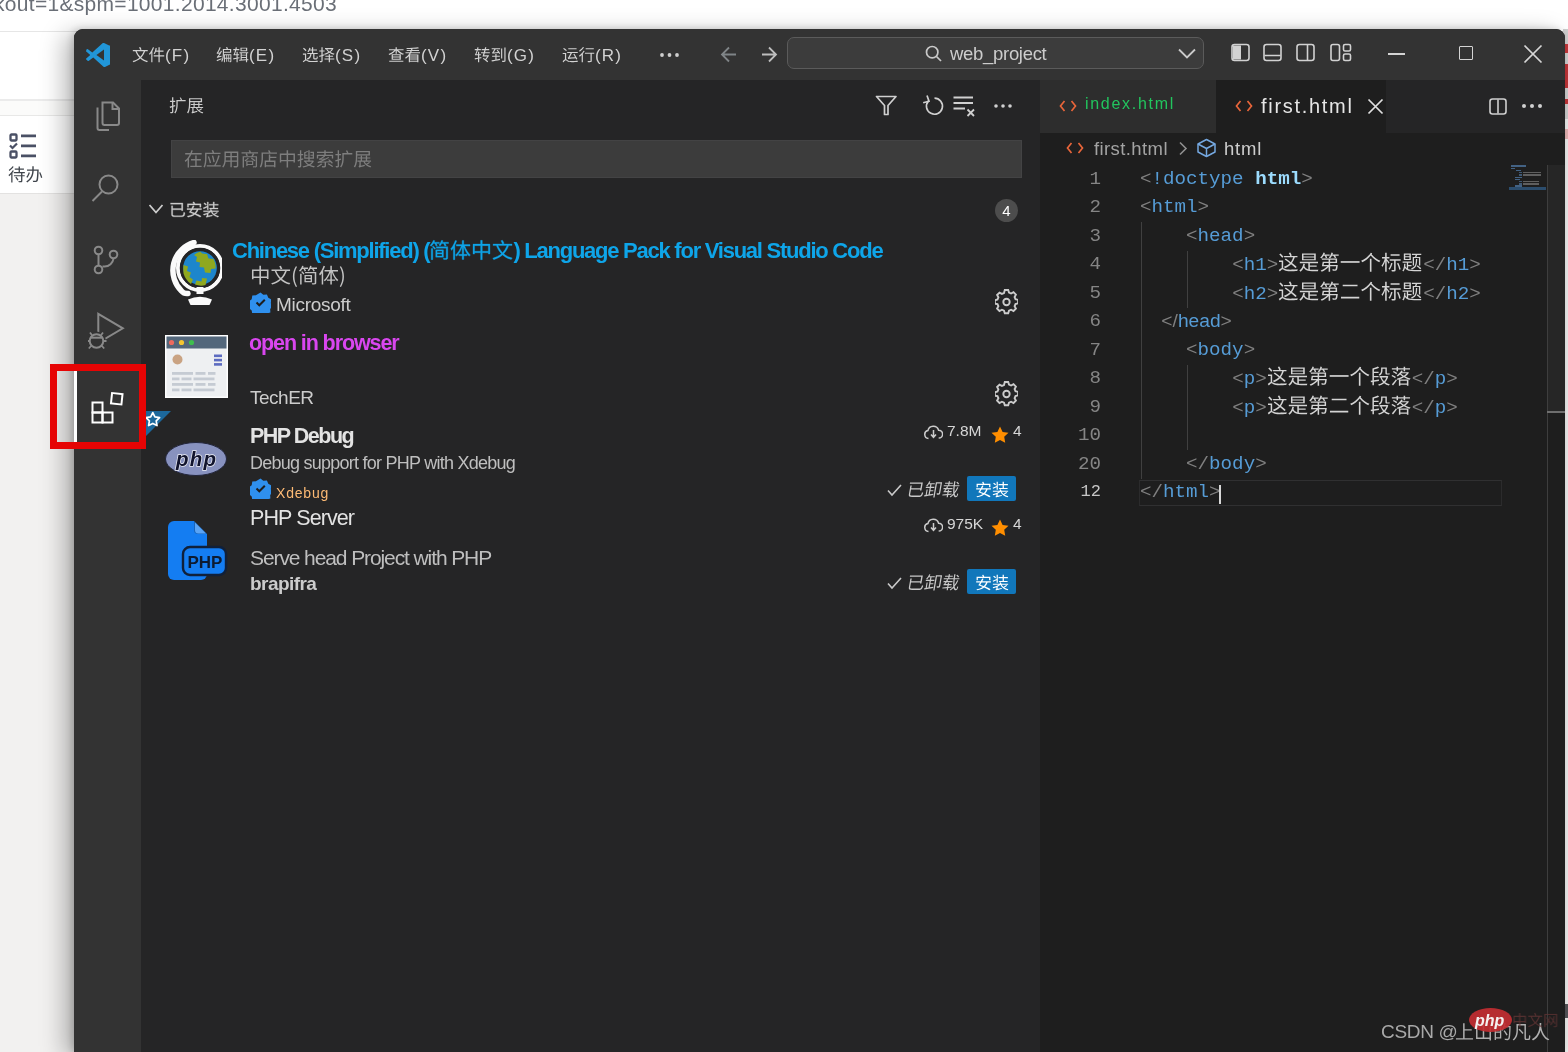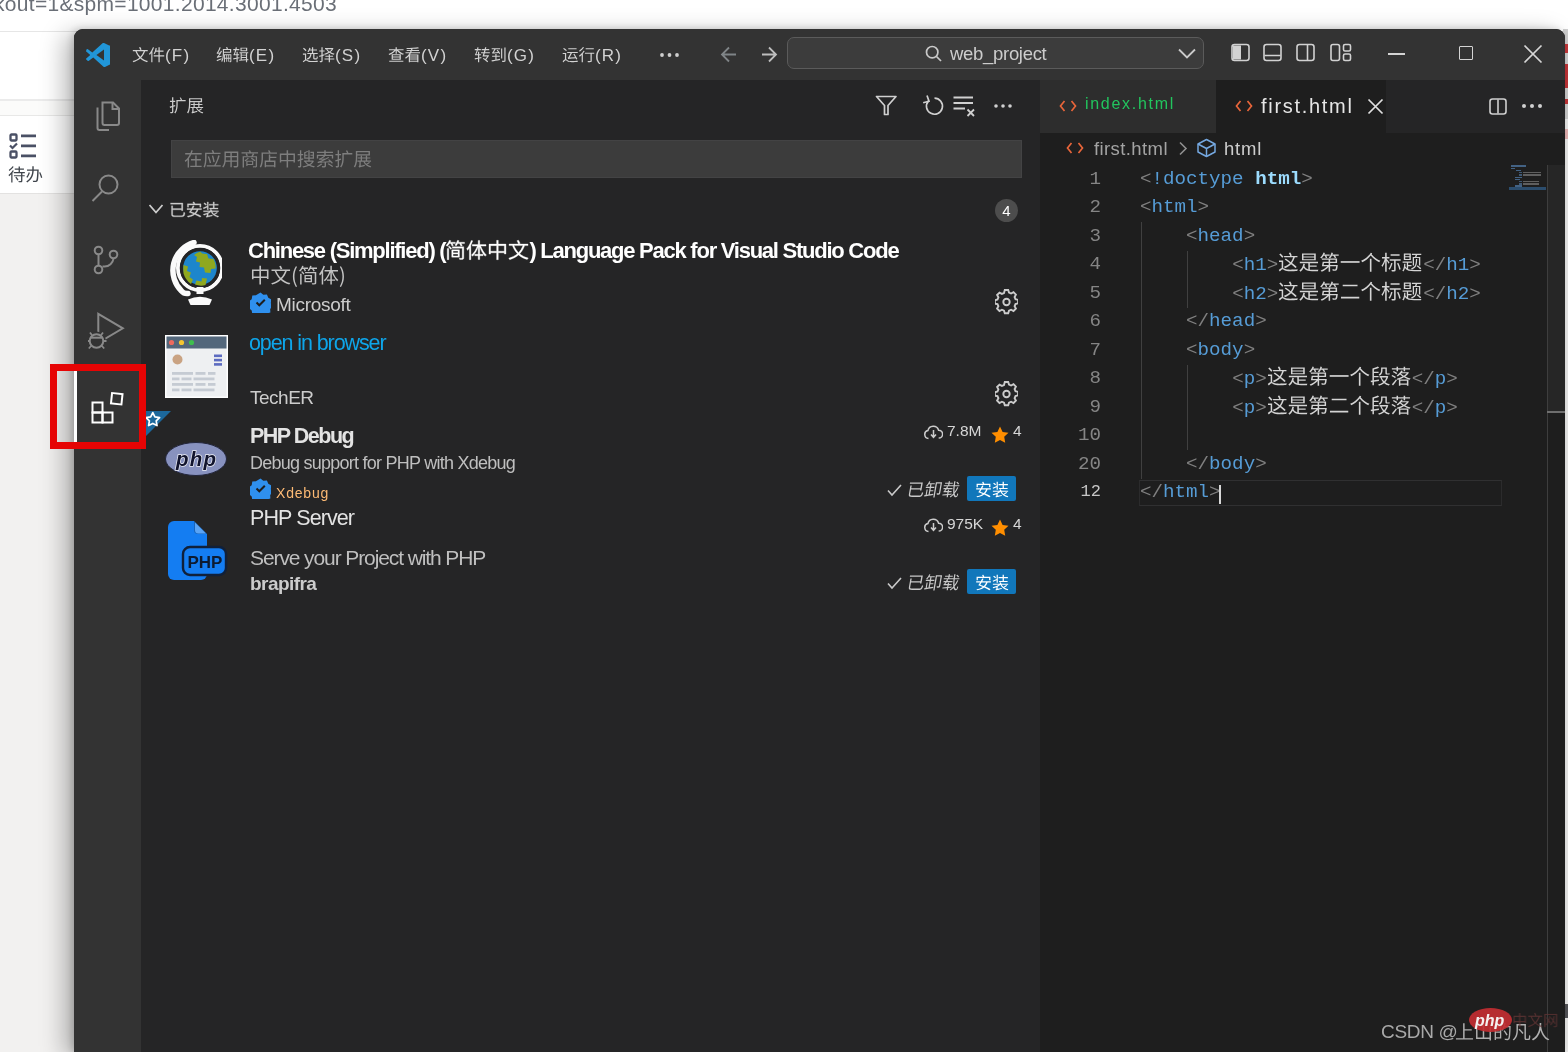--- a/index.html
+++ b/index.html
@@ -268,21 +268,21 @@
 <ellipse cx="31" cy="17" rx="30.5" ry="16.5" fill="#8892bf" stroke="#23263c" stroke-width="1"></ellipse>
 <text x="11" y="23.5" font-family="Liberation Sans, sans-serif" font-size="20.5" font-style="italic" font-weight="bold" fill="#11142e" stroke="#eceef5" stroke-width="1.4" paint-order="stroke" textLength="40">php</text>
       </svg>
       <svg class="abs" style="left:94px;top:492px" width="60" height="60" viewBox="0 0 60 60">
 <path d="M0 6 a6 6 0 0 1 6-6 H26 l13 13 V53 a6 6 0 0 1-6 6 H6 a6 6 0 0 1-6-6 z" fill="#147df2"></path>
 <path d="M26 0 l13 13 H30 a4 4 0 0 1-4-4 z" fill="#1e1e1e" opacity="0.25"></path>
 <path d="M27 1.5 38 12.5 H30.5 a3.5 3.5 0 0 1-3.5-3.5 z" fill="#5aa4f5"></path>
 <rect x="15" y="26" width="43" height="28" rx="7" fill="#147df2" stroke="#10203a" stroke-width="2.4"></rect>
 <text x="19.5" y="47" font-family="Liberation Sans, sans-serif" font-size="17" font-weight="bold" fill="#0d1b31">PHP</text>
       </svg>
-      <div class="lbl" style="left:174px;top:208px;font-size:22px;font-weight:bold;color:#ffffff;letter-spacing:-1.25px">Chinese (Simplified) (<svg width="84" height="27" style="vertical-align:-6px;overflow:visible">
+      <div class="lbl" style="left:158px;top:208px;font-size:22px;font-weight:bold;color:#0ea5e9;letter-spacing:-1.25px">Chinese (Simplified) (<svg width="84" height="27" style="vertical-align:-6px;overflow:visible">
           <g transform="translate(0,21) scale(0.02100)" fill="currentColor" stroke="currentColor" stroke-width="16">
             <use href="#g7b80" x="0"></use>
             <use href="#g4f53" x="1000"></use>
             <use href="#g4e2d" x="2000"></use>
             <use href="#g6587" x="3000"></use>
           </g>
         </svg>) Language Pack for Visual Studio Code</div>
       <svg style="position:absolute;left:176px;top:233px;overflow:visible" width="98" height="28">
         <g transform="translate(0,21) scale(0.02050)" fill="#c2c2c2">
           <use href="#g4e2d" x="0"></use>
@@ -295,21 +295,21 @@
       </svg>
       <svg class="abs" style="left:176px;top:263px" width="21" height="21" viewBox="0 0 21 21">
 <path d="M10.5 0.5 l2.8 2.3 3.6-.4 1.4 3.4 3.2 1.7-.7 3.6 1.9 3.1-2.5 2.7.2 3.6-3.5 1-1.9 3.1-3.5-.9-3.3 1.5-2.3-2.8-3.6-.4-.6-3.6-2.9-2.2 1.2-3.4-1.2-3.4 2.9-2.2.6-3.6 3.6-.4z" fill="#2f90ee"></path>
 <path d="M6.5 10.5 9.3 13.3 14.8 7.8" stroke="#1e1e1e" stroke-width="2" fill="none"></path>
       </svg>
       <div class="lbl" style="left:202px;top:265px;font-size:19px;color:#cccccc;letter-spacing:-0.3px">Microsoft</div>
       <svg class="abs" style="left:921px;top:260px" width="23" height="26" viewBox="0 0 22 26">
         <path d="M9.3 1 h3.4 l.8 2.6 2.1.9 2.4-1.3 2.4 2.4 -1.3 2.4.9 2.1 2.6.8 v3.4 l-2.6.8-.9 2.1 1.3 2.4-2.4 2.4-2.4-1.3-2.1.9-.8 2.6 H9.3 l-.8-2.6-2.1-.9-2.4 1.3-2.4-2.4 1.3-2.4-.9-2.1L-.6 14.7 V11.3 l2.6-.8.9-2.1L1.6 6 4 3.6l2.4 1.3 2.1-.9z" fill="none" stroke="#cccccc" stroke-width="1.9"></path>
 <circle cx="11" cy="13" r="3.2" fill="none" stroke="#cccccc" stroke-width="1.9"></circle>
       </svg>
-      <div class="lbl" style="left:175px;top:302px;font-size:21.5px;font-weight:normal;color:#0ea5e9;letter-spacing:-1.1px">open in browser</div>
+      <div class="lbl" style="left:175px;top:302px;font-size:21.5px;font-weight:bold;color:#d946ef;letter-spacing:-1.1px">open in browser</div>
       <div class="lbl" style="left:176px;top:358px;font-size:19px;color:#cccccc;letter-spacing:-0.5px">TechER</div>
       <svg class="abs" style="left:921px;top:352px" width="23" height="26" viewBox="0 0 22 26">
         <path d="M9.3 1 h3.4 l.8 2.6 2.1.9 2.4-1.3 2.4 2.4 -1.3 2.4.9 2.1 2.6.8 v3.4 l-2.6.8-.9 2.1 1.3 2.4-2.4 2.4-2.4-1.3-2.1.9-.8 2.6 H9.3 l-.8-2.6-2.1-.9-2.4 1.3-2.4-2.4 1.3-2.4-.9-2.1L-.6 14.7 V11.3 l2.6-.8.9-2.1L1.6 6 4 3.6l2.4 1.3 2.1-.9z" fill="none" stroke="#cccccc" stroke-width="1.9"></path>
 <circle cx="11" cy="13" r="3.2" fill="none" stroke="#cccccc" stroke-width="1.9"></circle>
       </svg>
       <div class="lbl" style="left:176px;top:395px;font-size:21.5px;font-weight:bold;color:#e3e3e3;letter-spacing:-1.5px">PHP Debug</div>
       <svg class="abs" style="left:850px;top:396px" width="19" height="15" viewBox="0 0 19 15">
 <path d="M4.5 13.5 a4 4 0 0 1-.6-7.9 a5.5 5.5 0 0 1 10.7-.4 a3.8 3.8 0 0 1 .1 7.9" fill="none" stroke="#cccccc" stroke-width="1.5"></path>
 <path d="M9.5 5 v7 M7 9.5 l2.5 2.8 2.5-2.8" fill="none" stroke="#cccccc" stroke-width="1.5"></path>
       </svg>
@@ -344,21 +344,21 @@
       <div class="lbl" style="left:176px;top:477px;font-size:21.5px;font-weight:normal;color:#e3e3e3;letter-spacing:-0.9px">PHP Server</div>
       <svg class="abs" style="left:850px;top:489px" width="19" height="15" viewBox="0 0 19 15">
 <path d="M4.5 13.5 a4 4 0 0 1-.6-7.9 a5.5 5.5 0 0 1 10.7-.4 a3.8 3.8 0 0 1 .1 7.9" fill="none" stroke="#cccccc" stroke-width="1.5"></path>
 <path d="M9.5 5 v7 M7 9.5 l2.5 2.8 2.5-2.8" fill="none" stroke="#cccccc" stroke-width="1.5"></path>
       </svg>
       <div class="lbl" style="left:873px;top:486px;font-size:15.5px;color:#d6d6d6">975K</div>
       <svg class="abs" style="left:917px;top:490px" width="18" height="17" viewBox="0 0 18 17">
 <path d="M9 0.5 l2.6 5.4 5.9.8-4.3 4.1 1 5.9L9 13.9l-5.2 2.8 1-5.9L.5 6.7l5.9-.8z" fill="#ff8e00"></path>
       </svg>
       <div class="lbl" style="left:939px;top:486px;font-size:15.5px;color:#d6d6d6">4</div>
-      <div class="lbl" style="left:176px;top:517px;font-size:21px;color:#bfbfbf;letter-spacing:-1.1px">Serve your Project with PHP</div>
+      <div class="lbl" style="left:176px;top:517px;font-size:21px;color:#bfbfbf;letter-spacing:-1.1px">Serve head Project with PHP</div>
       <div class="lbl" style="left:176px;top:544px;font-size:19px;font-weight:bold;color:#cccccc;letter-spacing:-0.55px">brapifra</div>
       <svg class="abs" style="left:813px;top:548px" width="15" height="13" viewBox="0 0 15 13">
 <path d="M1 6.5 5 11 14 1" stroke="#c9c9c9" stroke-width="1.6" fill="none"></path>
       </svg>
       <svg style="position:absolute;left:832px;top:542px;overflow:visible" width="55" height="24">
         <g transform="translate(0,18) scale(0.01750) skewX(-10)" fill="#c9c9c9">
           <use href="#g5df2" x="0"></use>
           <use href="#g5378" x="1000"></use>
           <use href="#g8f7d" x="2000"></use>
         </g>
@@ -437,21 +437,21 @@
             <g transform="translate(0,20) scale(0.02060)" fill="currentColor">
               <use href="#g8fd9" x="0"></use>
               <use href="#g662f" x="1000"></use>
               <use href="#g7b2c" x="2000"></use>
               <use href="#g4e8c" x="3000"></use>
               <use href="#g4e2a" x="4000"></use>
               <use href="#g6807" x="5000"></use>
               <use href="#g9898" x="6000"></use>
             </g>
           </svg></span><span style="color:#808080;">&lt;/</span><span style="color:#569cd6;">h2</span><span style="color:#808080;">&gt;</span></div>
-      <div class="lbl" style="left:1066px;top:278.1px;height:28.5px;line-height:28.5px;font-family:Liberation Mono, monospace;font-size:19.2px;white-space:pre"><span style="color:#d4d4d4;">    </span><span style="color:#808080;">&lt;/</span><span style="color:#569cd6;">head</span><span style="color:#808080;">&gt;</span></div>
+      <div class="lbl" style="left:1066px;top:278.1px;height:28.5px;line-height:28.5px;font-family:Liberation Sans, sans-serif;font-size:19.2px;white-space:pre"><span style="color:#d4d4d4;">    </span><span style="color:#808080;">&lt;/</span><span style="color:#569cd6;">head</span><span style="color:#808080;">&gt;</span></div>
       <div class="lbl" style="left:1066px;top:306.6px;height:28.5px;line-height:28.5px;font-family:'Liberation Mono',monospace;font-size:19.2px;white-space:pre"><span style="color:#d4d4d4;">    </span><span style="color:#808080;">&lt;</span><span style="color:#569cd6;">body</span><span style="color:#808080;">&gt;</span></div>
       <div class="lbl" style="left:1066px;top:335.1px;height:28.5px;line-height:28.5px;font-family:'Liberation Mono',monospace;font-size:19.2px;white-space:pre"><span style="color:#d4d4d4;">        </span><span style="color:#808080;">&lt;</span><span style="color:#569cd6;">p</span><span style="color:#808080;">&gt;</span><span style="color:#d4d4d4;"><svg width="145" height="25" style="vertical-align:-5px;overflow:visible">
             <g transform="translate(0,20) scale(0.02060)" fill="currentColor">
               <use href="#g8fd9" x="0"></use>
               <use href="#g662f" x="1000"></use>
               <use href="#g7b2c" x="2000"></use>
               <use href="#g4e00" x="3000"></use>
               <use href="#g4e2a" x="4000"></use>
               <use href="#g6bb5" x="5000"></use>
               <use href="#g843d" x="6000"></use>

